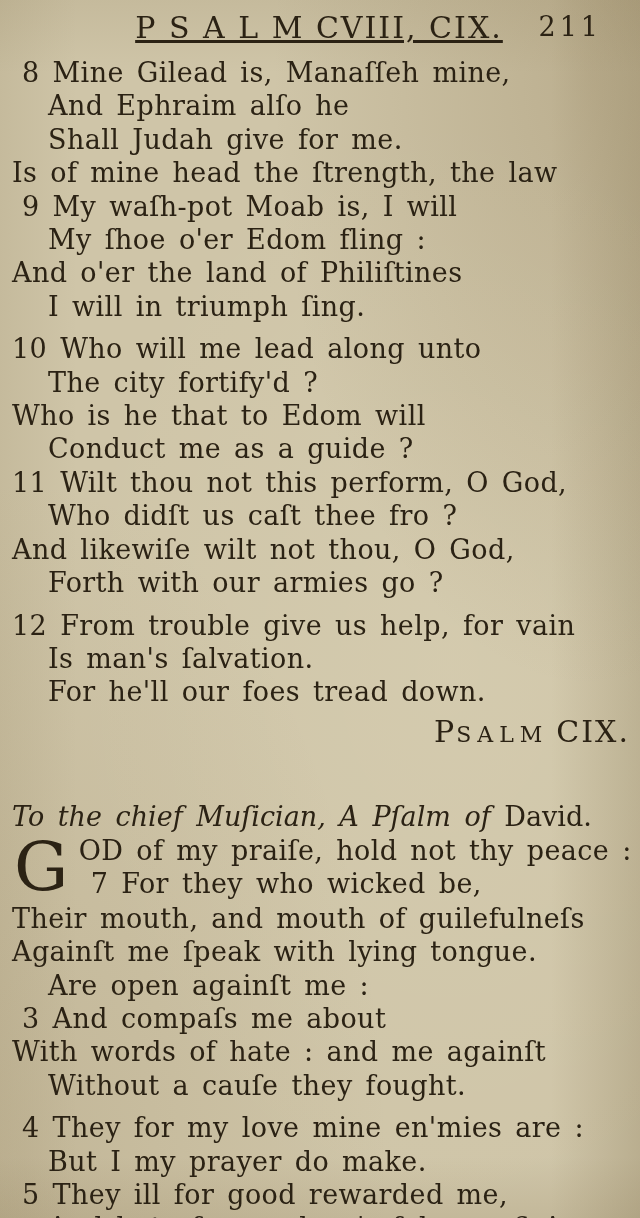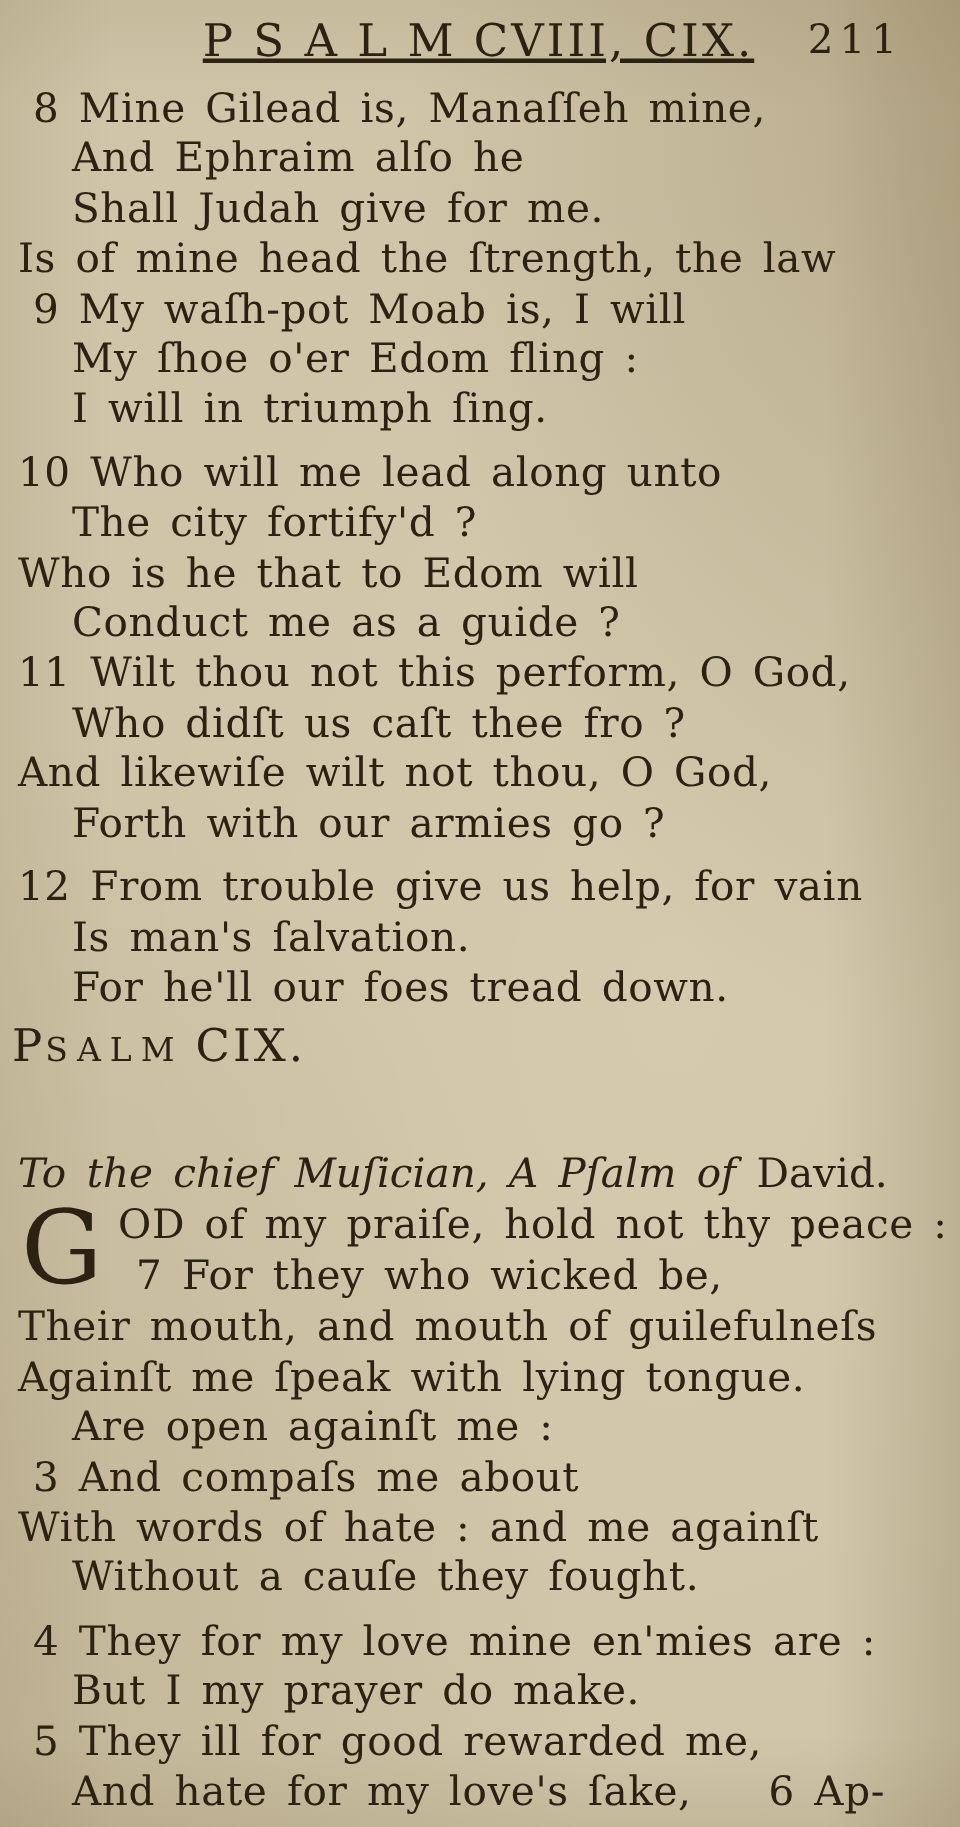--- a/index.html
+++ b/index.html
@@ -41,21 +41,21 @@
     line-height:33.4px;
     letter-spacing:0.4px;
     word-spacing:4px;
     white-space:nowrap;
   }
   .indent-0{padding-left:4px;}
   .indent-1{padding-left:14px;}
   .indent-2{padding-left:40px;}
   .gap{margin-top:9px;}
   .psalm-heading{
-    text-align:left;
+    text-align:right;
     margin:6px 0 3px 0;
     font-size:30px;
     line-height:34px;
     letter-spacing:2px;
   }
   .psalm-heading .sc{
     font-size:22px;
     letter-spacing:6px;
     margin-right:8px;
   }
@@ -100,20 +100,21 @@
     <span class="page-number">211</span>
   </div>
 
   <div class="section-1">
       <div class="line indent-1">8  Mine Gilead is, Manaſſeh mine,</div>
       <div class="line indent-2">And Ephraim alſo he</div>
       <div class="line indent-2">Shall Judah give for me.</div>
       <div class="line indent-0">Is of mine head the ſtrength, the law</div>
       <div class="line indent-1">9  My waſh-pot Moab is, I will</div>
       <div class="line indent-2">My ſhoe o'er Edom fling :</div>
+      <div class="line indent-0">And o'er the land of Philiſtines</div>
       <div class="line indent-2">I will in triumph ſing.</div>
       <div class="line indent-0 gap">10  Who will me lead along unto</div>
       <div class="line indent-2">The city fortify'd ?</div>
       <div class="line indent-0">Who is he that to Edom will</div>
       <div class="line indent-2">Conduct me as a guide ?</div>
       <div class="line indent-0">11  Wilt thou not this perform, O God,</div>
       <div class="line indent-2">Who didſt us caſt thee fro ?</div>
       <div class="line indent-0">And likewiſe wilt not thou, O God,</div>
       <div class="line indent-2">Forth with our armies go ?</div>
       <div class="line indent-0 gap">12  From trouble give us help, for vain</div>

